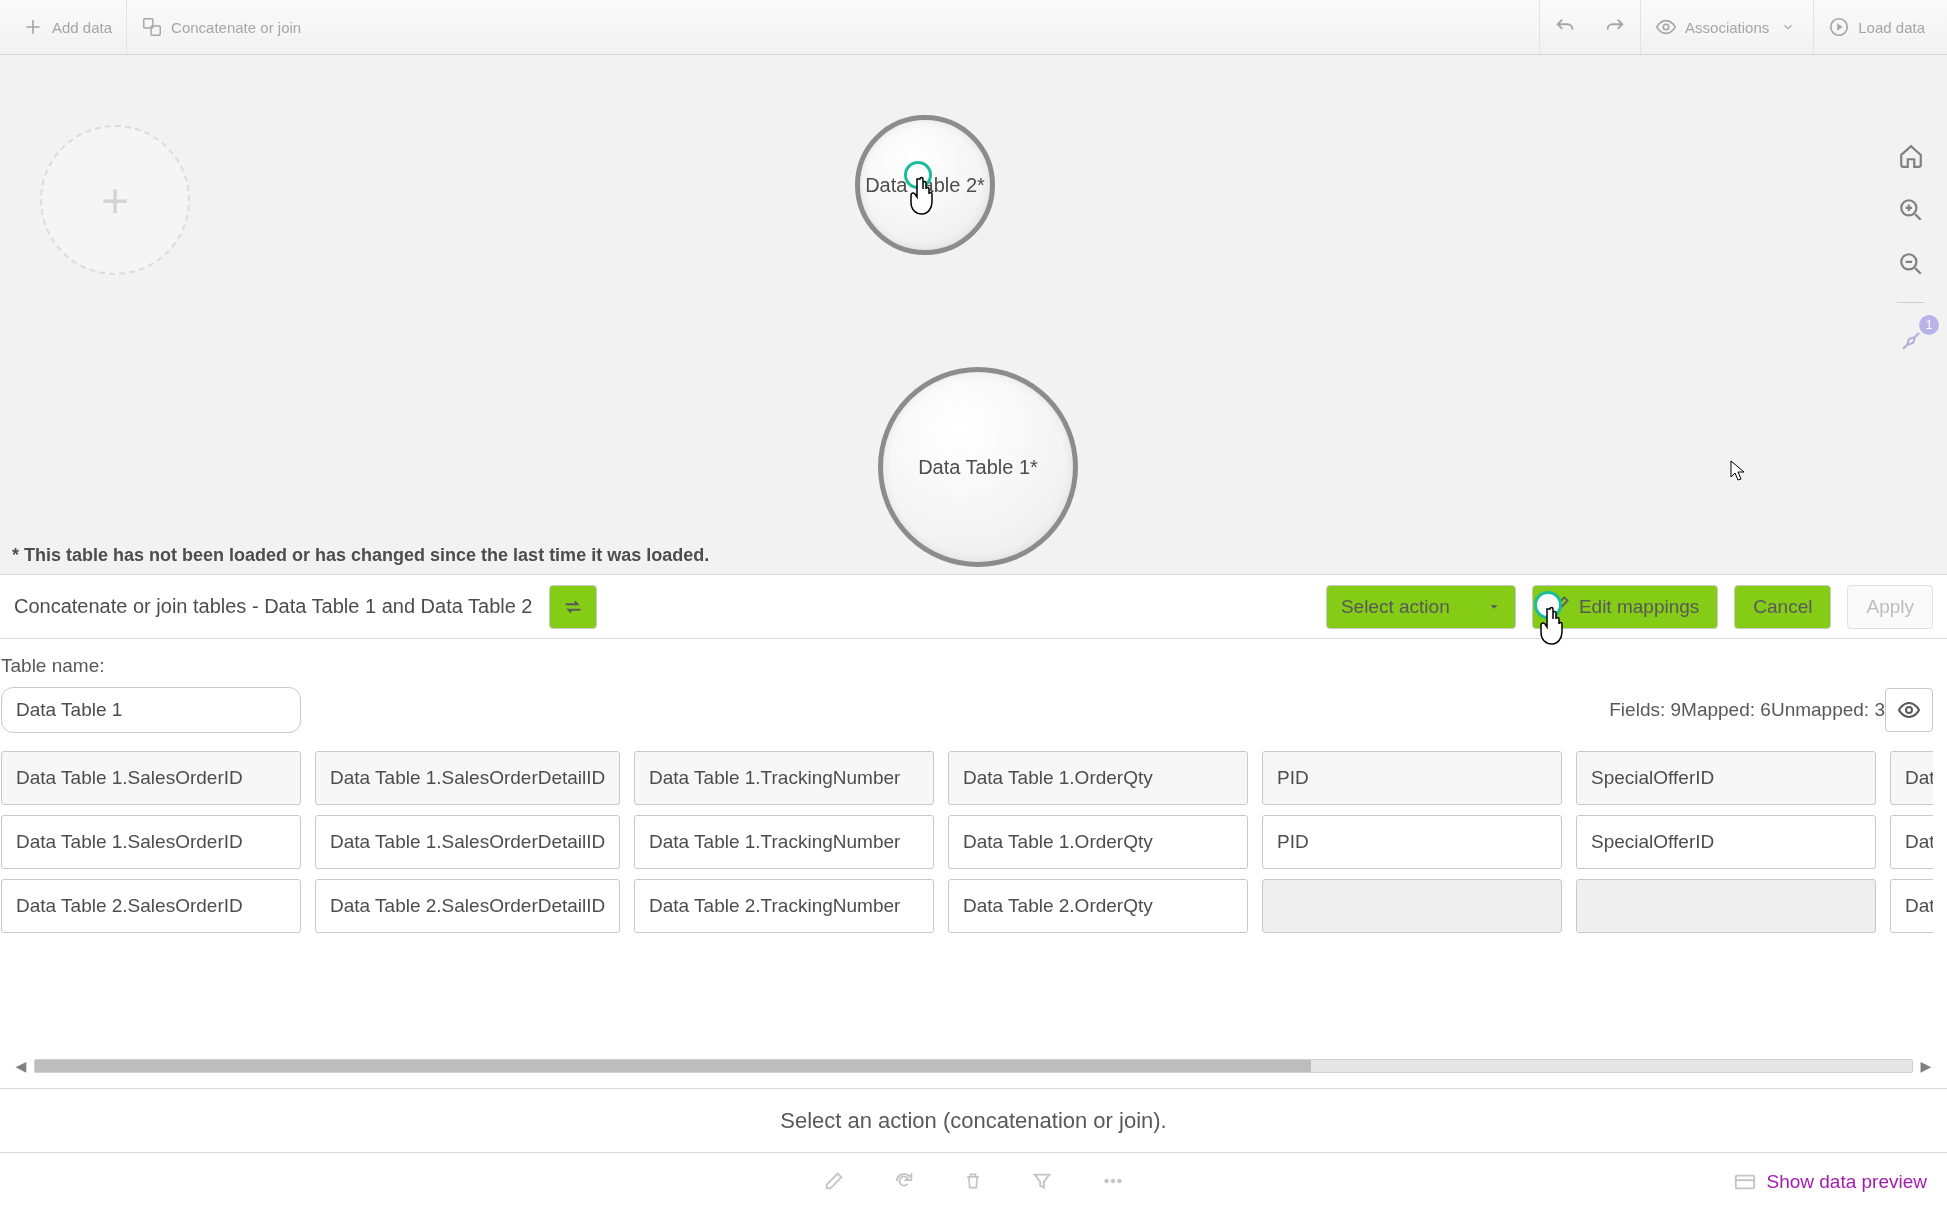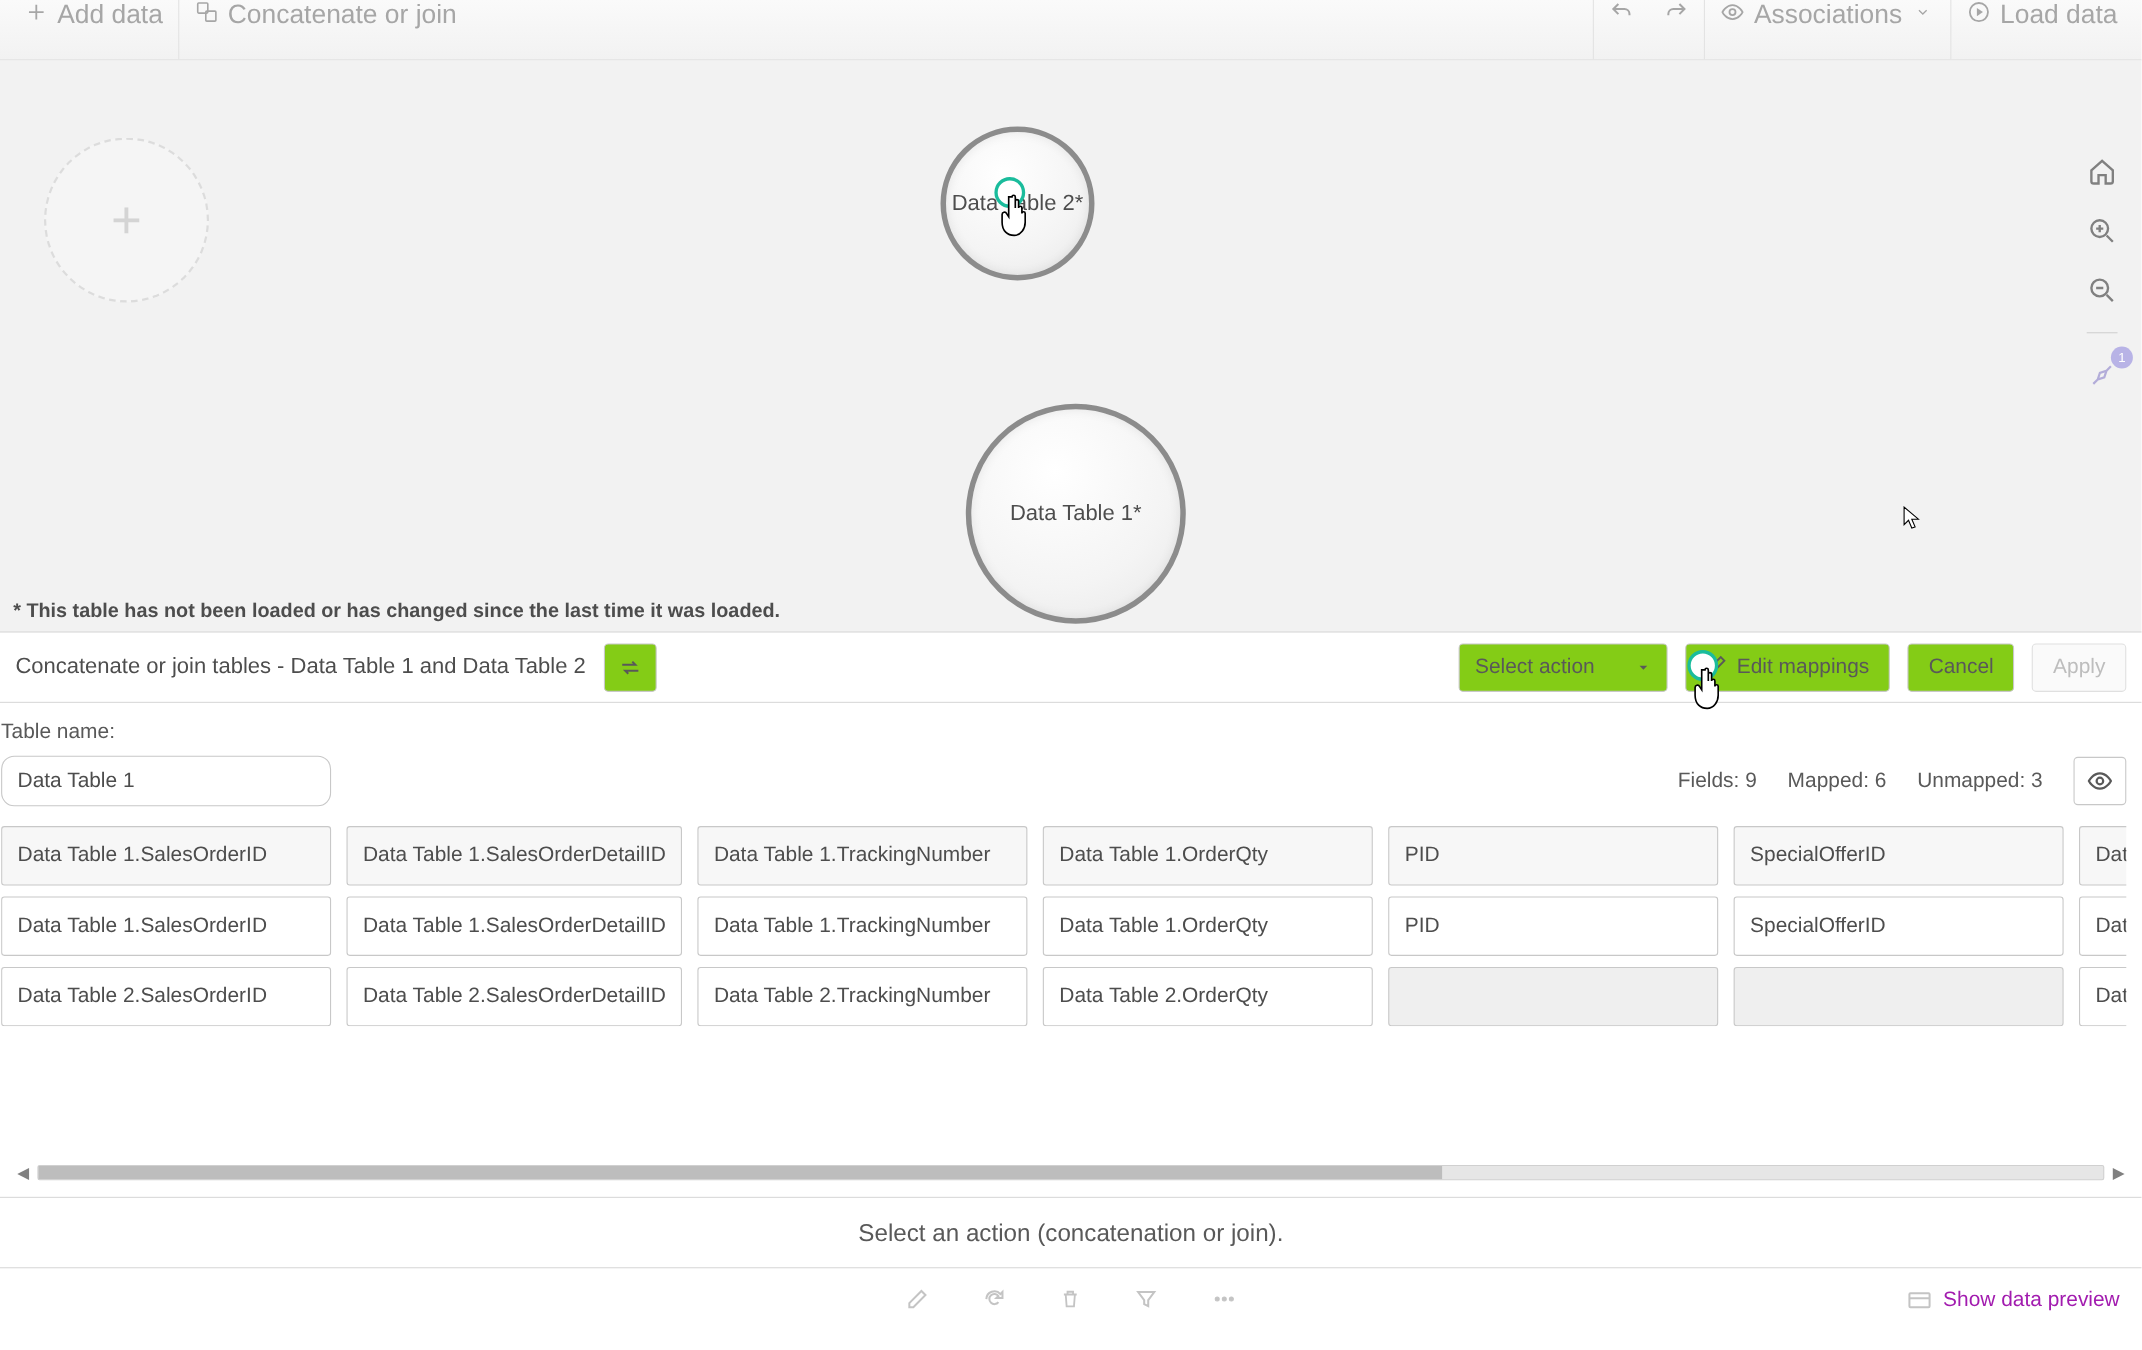--- a/index.html
+++ b/index.html
@@ -18,24 +18,24 @@
   .top-toolbar {
     display: flex;
     align-items: center;
     height: 55px;
     border-bottom: 1px solid #d9d9d9;
     background: linear-gradient(#fafafa,#f2f2f2);
     padding: 0 8px;
     color: #a6a6a6;
   }
   .top-toolbar .tb-item {
-    display: flex; gap: 8px;
+    display: flex; align-items: center; gap: 8px;
     padding: 0 14px; height: 100%;
     border-right: 1px solid #e3e3e3;
-    font-size: 24px;
+    font-size: 15px;
   }
   .top-toolbar .tb-item.last-left { border-right: none; }
   .top-toolbar .spacer { flex: 1; }
   .top-toolbar .tb-item.right { border-left: 1px solid #e3e3e3; border-right: none; }
   .top-toolbar .icon { width: 22px; height: 22px; display: inline-flex; align-items:center; justify-content:center; }
   .top-toolbar svg { stroke: #a6a6a6; fill: none; }
 
   
   .canvas-area {
     position: relative;
@@ -128,21 +128,21 @@
     height: 450px;
   }
   .table-name-label { font-size: 19px; color:#595959; }
   .table-name-row { display:flex; align-items:center; margin-top:10px; }
   .table-name-input {
     width: 300px; height: 46px;
     border:1px solid #c8c8c8; border-radius:12px;
     padding: 0 14px; font-size: 19px; color:#4d4d4d;
   }
   .stats {
-    margin-left:auto; display:flex; align-items:center; gap: 28px;
+    margin-left:auto; display:flex; align-items:center; 
     font-size: 19px; color:#595959;
   }
   .eye-btn { width:48px; height:44px; border:1px solid #c8c8c8; border-radius:4px;
     display:flex; align-items:center; justify-content:center; background:#fff;}
 
   
   .map-grid {
     margin-top: 18px;
     display:flex; gap: 14px;
     overflow: hidden;

